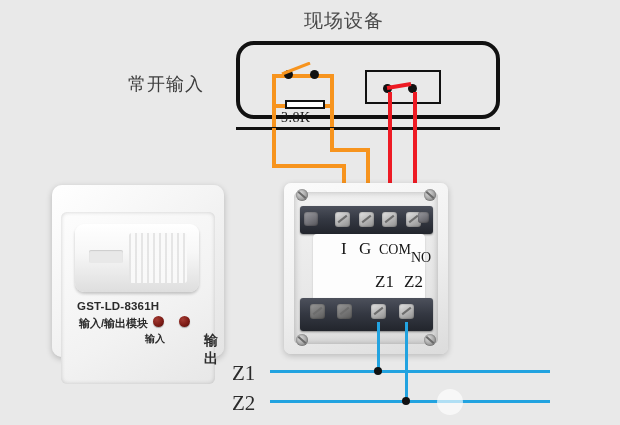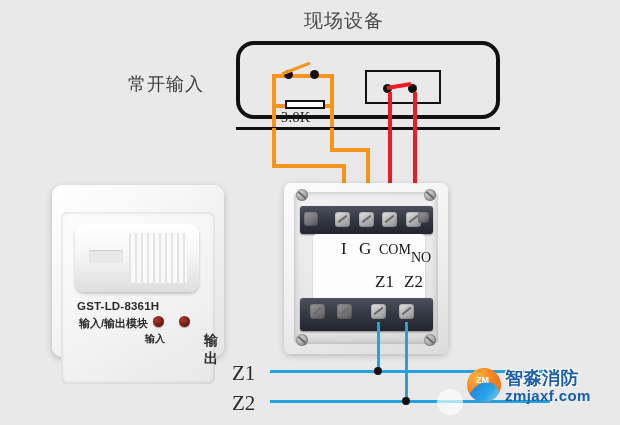--- a/index.html
+++ b/index.html
@@ -455,22 +455,14 @@
   <div class="wire-h w-blue" style="left:270px; top:400px; width:280px;"></div>
   <div class="node-sm" style="left:374px; top:367px;"></div>
   <div class="node-sm" style="left:402px; top:397px;"></div>
 
   <div class="lbl" id="label-no-input">常开输入</div>
   <div class="lbl" id="label-z1">Z1</div>
   <div class="lbl" id="label-z2">Z2</div>
 
   <div id="watermark-badge"></div>
 
-  <div id="brand-logo">
-    <div id="brand-mark">
-      <div id="brand-mark-wave"></div>
-      <div id="brand-mark-text">ZM</div>
-    </div>
-    <div id="brand-name">智淼消防</div>
-    <div id="brand-url">zmjaxf.com</div>
-  </div>
 
 </div>
 
 </body></html>

